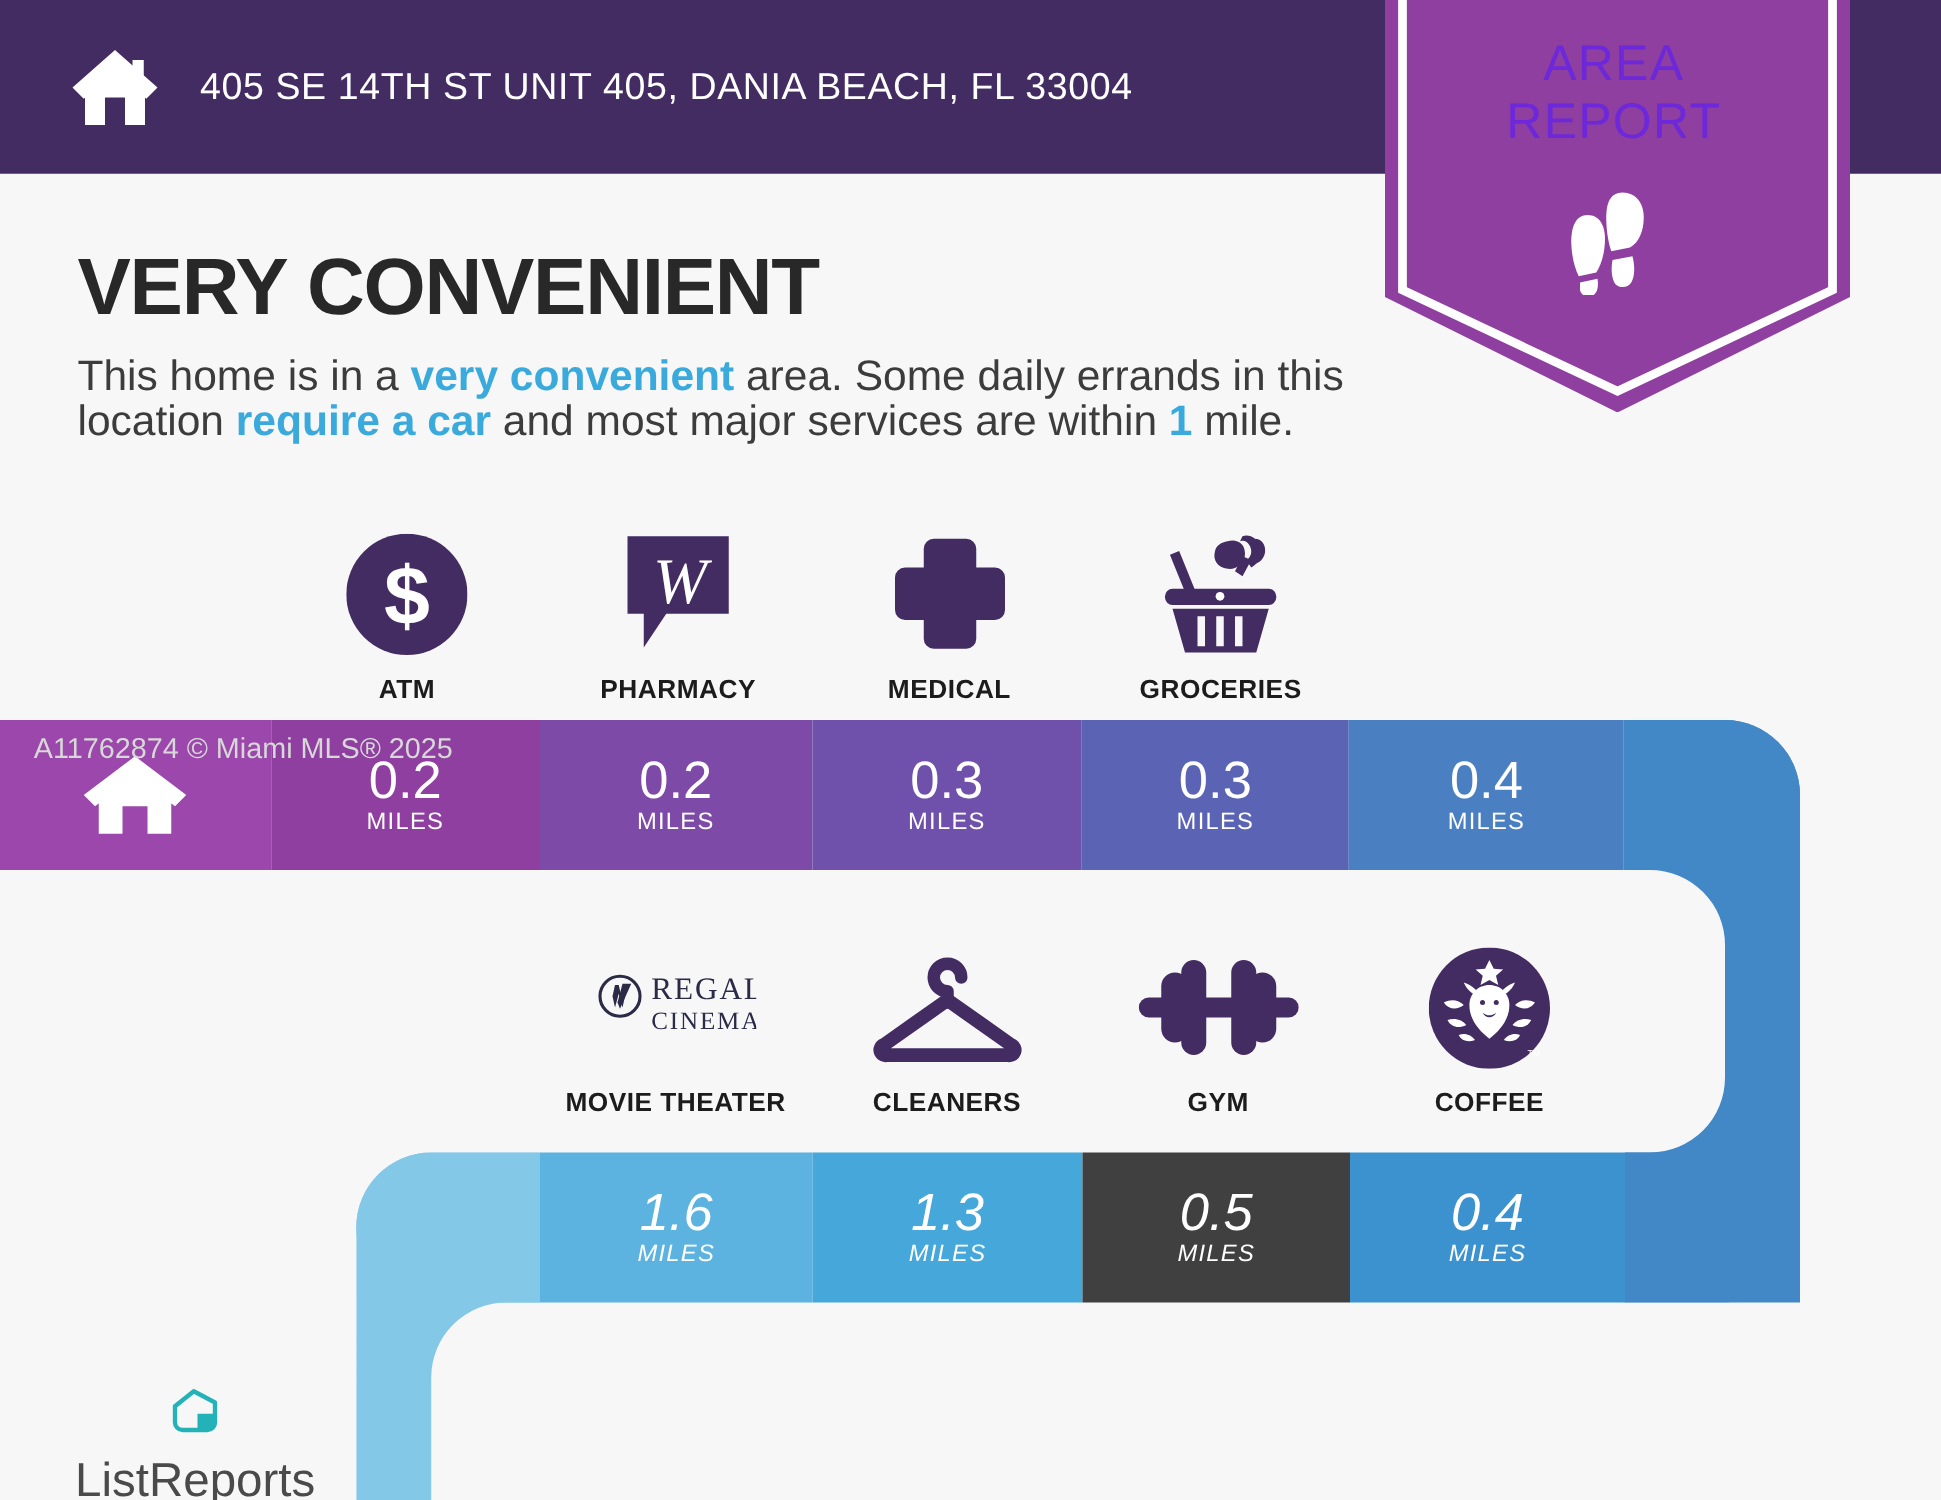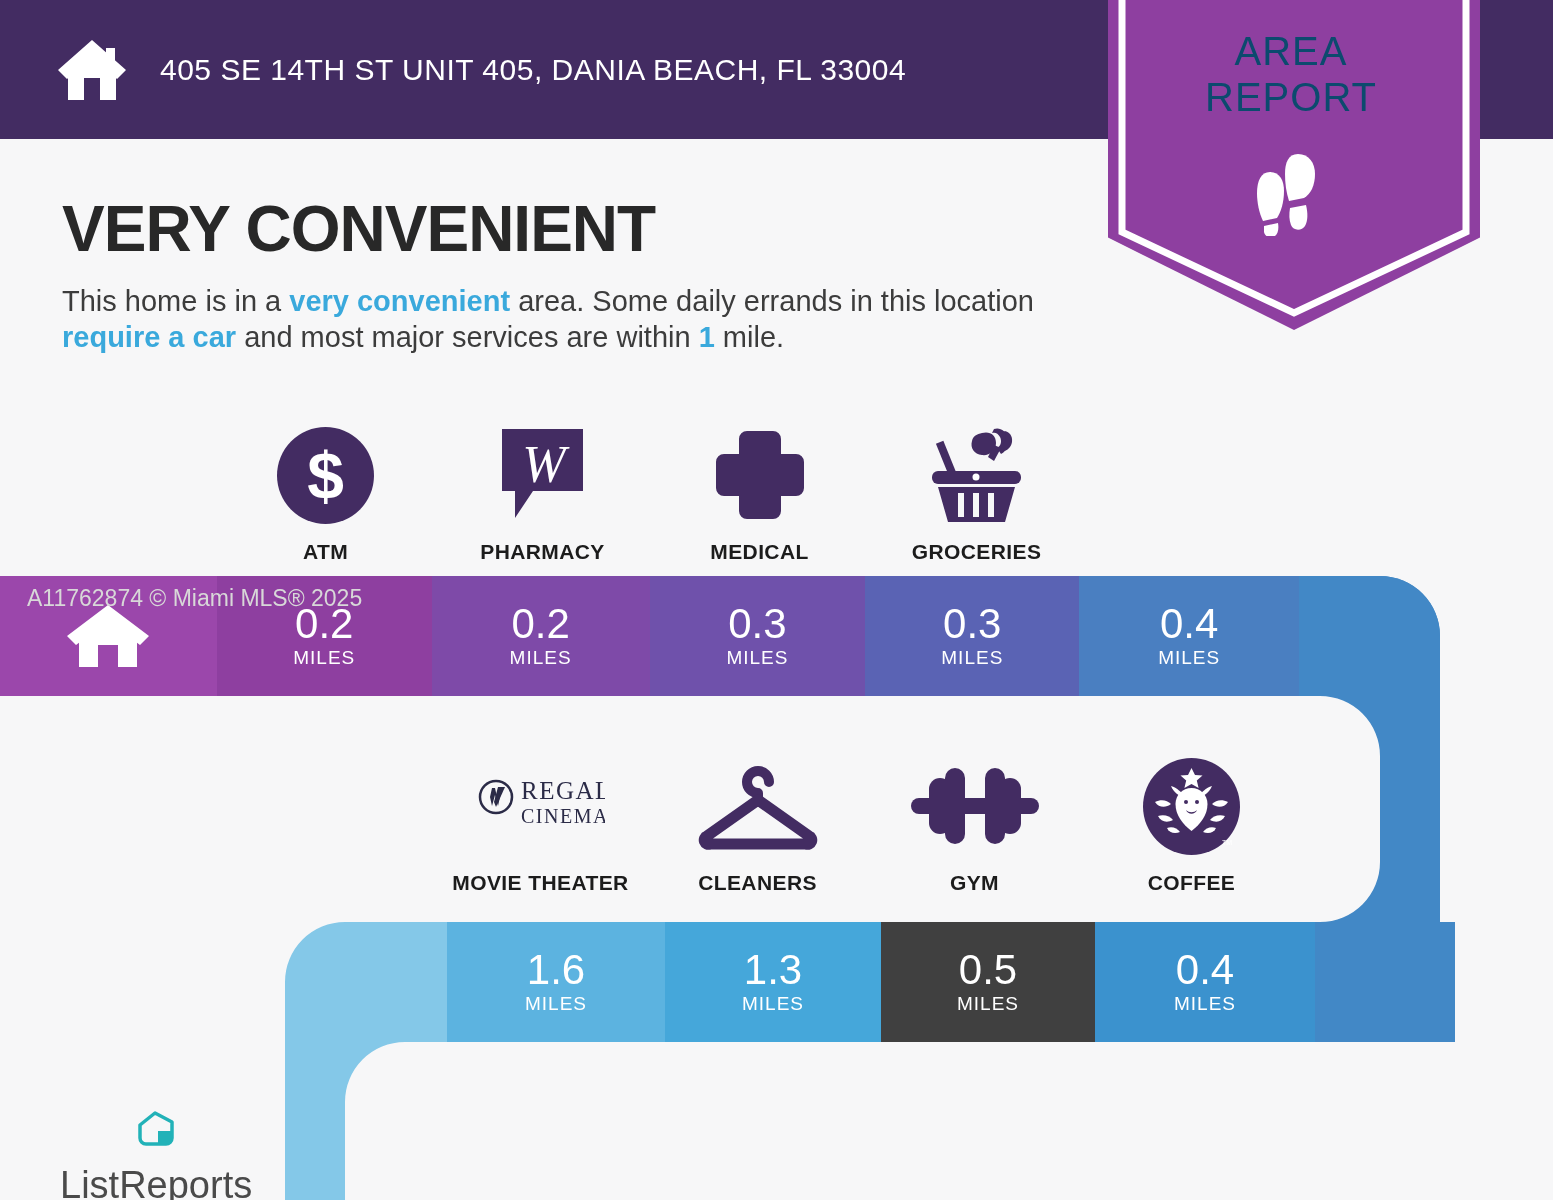--- a/index.html
+++ b/index.html
@@ -44,21 +44,21 @@
   }
   .badge-shape {
     position: absolute; inset: 0;
     background: #8e3fa0;
     clip-path: polygon(0 0, 100% 0, 100% 72%, 50% 100%, 0 72%);
   }
   .badge-line-svg { position:absolute; left:0; top:0; width:372px; height:330px; }
   .badge-text {
     position: absolute; left: 0; right: 6px; top: 28px;
     text-align: center;
-    color: #0c4a6e;
+    color: #6d28d9;
     font-size: 40px;
     line-height: 46px;
     font-weight: 400;
     letter-spacing: 1px;
   }
   .badge-feet {
     position: absolute; left: 50%; top: 150px;
     transform: translateX(-50%);
     width: 92px; height: 86px;
   }
@@ -66,21 +66,21 @@
   
   .headline {
     position: absolute; left: 62px; top: 192px;
     font-size: 64px; font-weight: 700;
     color: #282828;
     letter-spacing: -1px;
   }
   .subtext {
     position: absolute; left: 62px; top: 283px;
     width: 1030px;
-    font-size: 29px;
+    font-size: 34px;
     line-height: 36px;
     color: #3c3c3c;
   }
   .hl { color: #3aa9dc; font-weight: 700; }
 
   
   .icon-row {
     position: absolute;
     display: flex;
   }
@@ -117,21 +117,21 @@
     color: #ffffff;
   }
   .seg-value {
     font-size: 42px; line-height: 44px; font-weight: 400;
   }
   .seg-unit {
     font-size: 19px; line-height: 24px; letter-spacing: 1px;
   }
 
   #band-top { left: 0; top: 576px; width: 1440px; }
-  #band-bottom { left: 300px; top: 922px; width: 1155px; }
+  #band-bottom { left: 285px; top: 922px; width: 1155px; font-style: italic; }
 
   .band-house { width: 217px; display:flex; align-items:center; justify-content:center; }
 
   .round-r { border-top-right-radius: 60px; border-bottom-right-radius: 60px; }
   .round-l { border-top-left-radius: 60px; border-bottom-left-radius: 60px; }
 
   
   .connector-right {
     position: absolute;
     left: 1300px; top: 576px;

